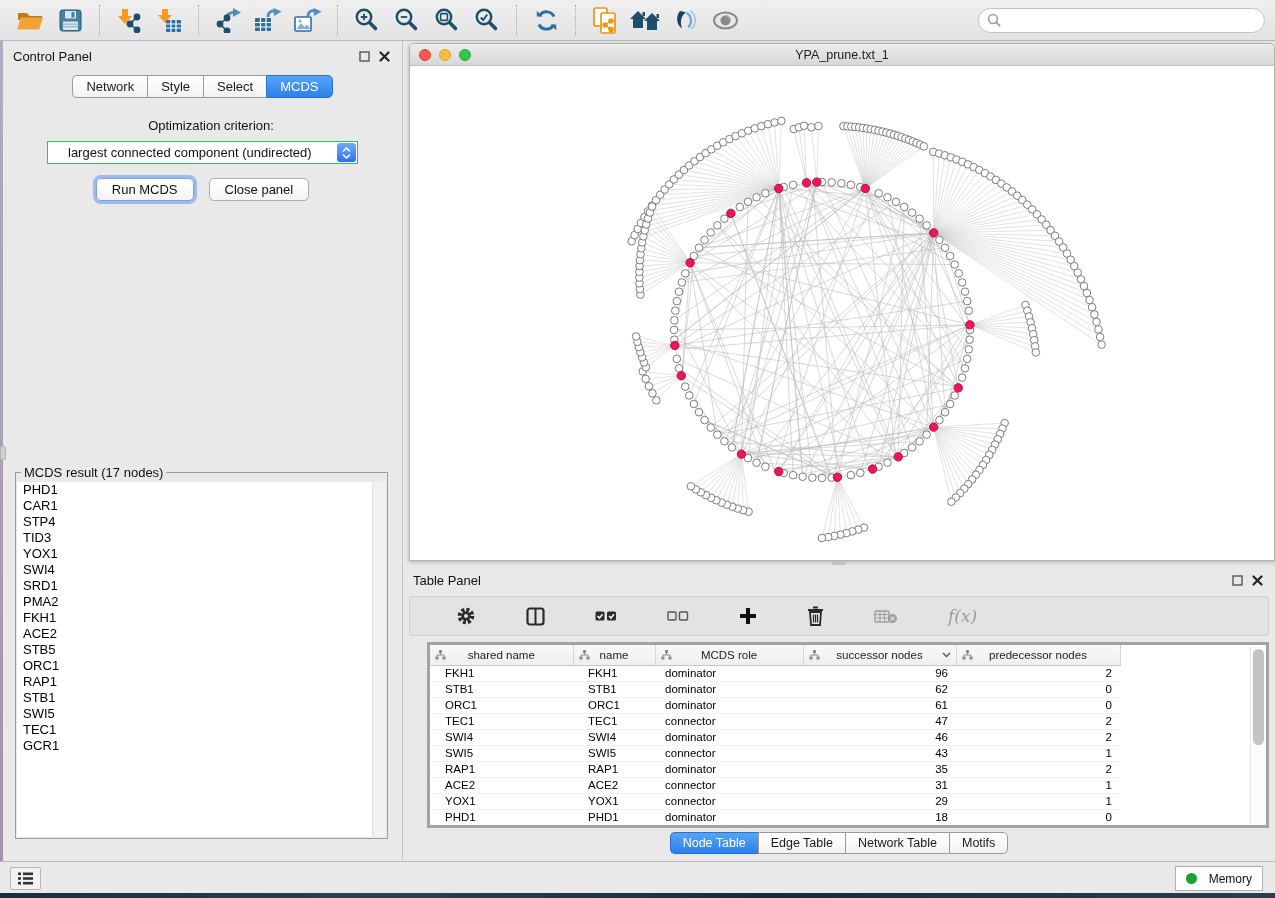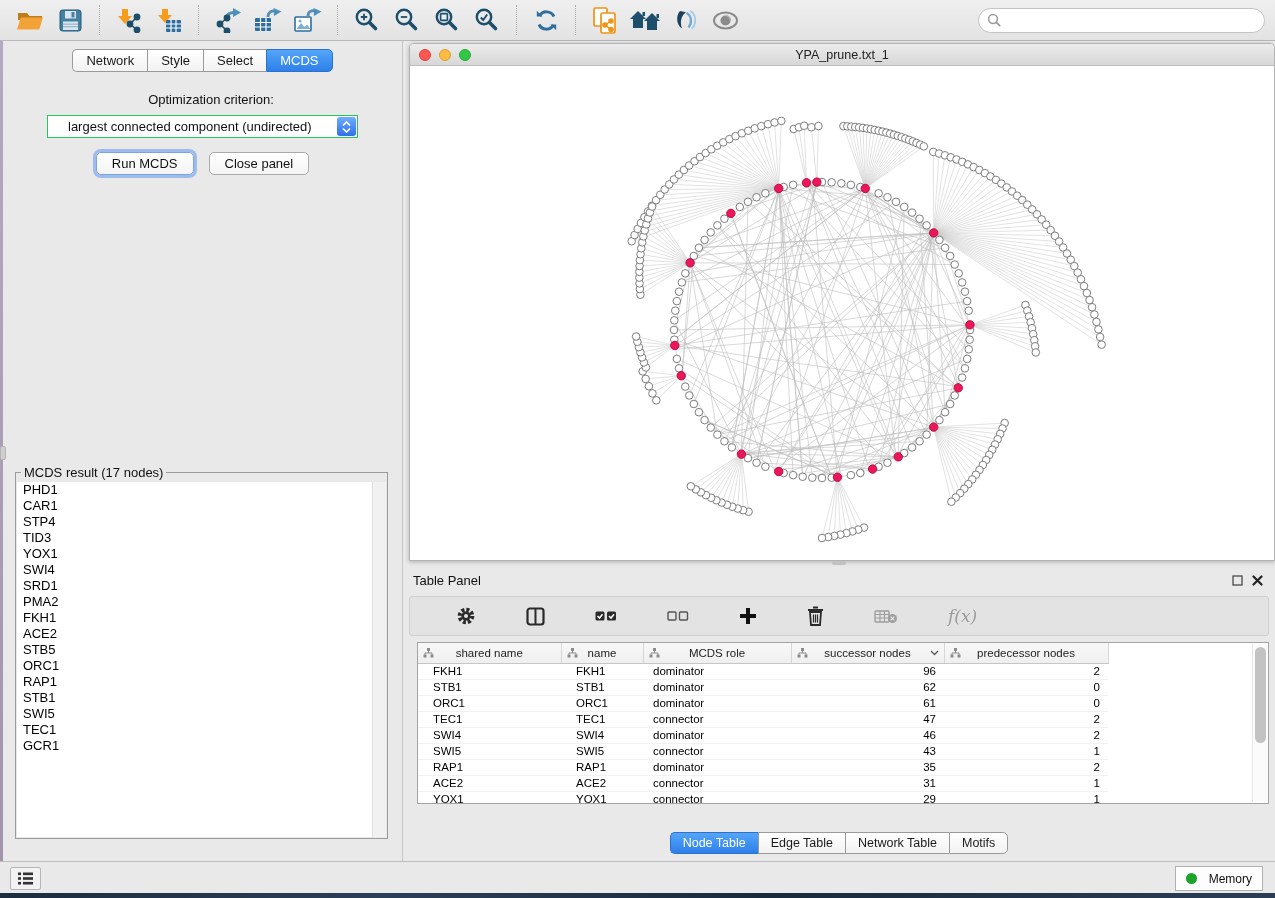--- a/index.html
+++ b/index.html
@@ -102,22 +102,22 @@
   .table-panel { position:absolute; top:524px; left:0; right:0; bottom:0; }
   .tp-toolbar {
     margin:5px 6px 0 6px; height:40px;
     background:#e3e3e3; border:1px solid #d0d0d0; border-radius:3px;
     display:flex; align-items:center; gap:22px; padding:0 18px;
   }
   .tp-btn { display:flex; align-items:center; justify-content:center;margin-left:28px; }
   .fx { font-family:"DejaVu Serif", serif; font-style:italic; font-size:17px; color:#9a9a9a; }
 
   .table-wrap {
-    margin:6px 6px 0 14px; height:162px; background:#fff;
-    border:1px solid #a3a3a3; position:relative; overflow:hidden;
+    margin:6px 6px 0 24px; height:186px; background:#fff;
+    border:3px solid #a3a3a3; position:relative; overflow:hidden;
   }
   table.node-table { border-collapse:collapse; table-layout:fixed; }
   table.node-table th {
     height:20px; background:linear-gradient(#f8f8f8,#efefef);
     border-right:1px solid #d6d6d6; border-bottom:1px solid #c6c6c6;
     font-weight:400; font-size:11.5px; color:#222; position:relative; text-align:center;
     padding:0 14px; white-space:nowrap; overflow:hidden;
   }
   table.node-table th .th-ic { position:absolute; left:5px; top:5px; }
   table.node-table th .th-sort { position:absolute; right:5px; top:7px; }
@@ -311,20 +311,31 @@
           <path d="M9.3 9.3l3.4 3.4" stroke="#9a9a9a" stroke-width="1.7" stroke-linecap="round"></path>
         </svg>
       <input type="text" placeholder="" style="">
     </div>
   </div>
 
   <div class="main">
     <div class="left-strip"></div>
 
     <aside class="control-panel">
+      <div class="panel-titlebar">
+        <span>Control Panel</span>
+        <span class="win-btns">
+          <svg width="11" height="11" viewBox="0 0 11 11">
+              <rect x="1" y="1" width="9" height="9" fill="none" stroke="#555" stroke-width="1.4"></rect>
+            </svg>
+          <svg width="11" height="11" viewBox="0 0 11 11">
+              <path d="M1.5 1.5l8 8M9.5 1.5l-8 8" stroke="#222" stroke-width="2.2" stroke-linecap="round"></path>
+            </svg>
+        </span>
+      </div>
       <div class="seg-tabs">
           <div class="seg">Network</div>
           <div class="seg">Style</div>
           <div class="seg">Select</div>
           <div class="seg active">MCDS</div>
         </div>
       <div class="opt-label">Optimization criterion:</div>
       <div class="dropdown">
         <span>largest connected component (undirected)</span>
         <span class="dd-stepper">

